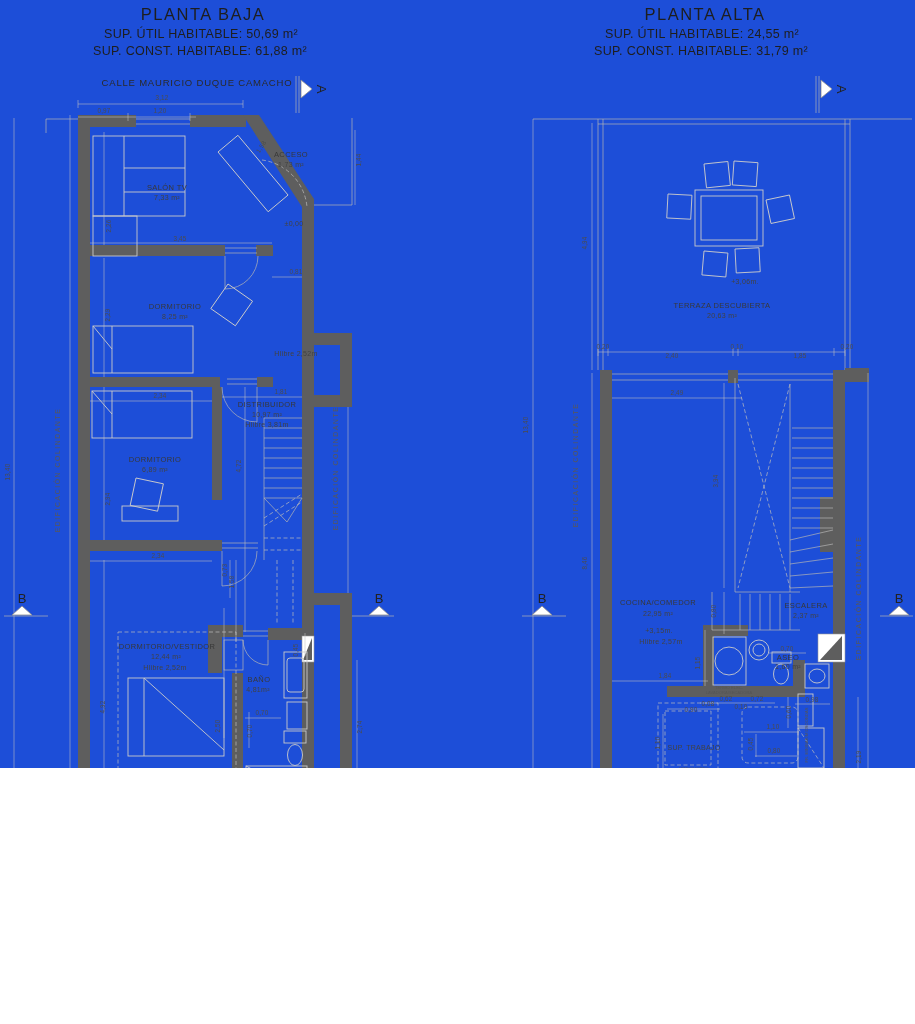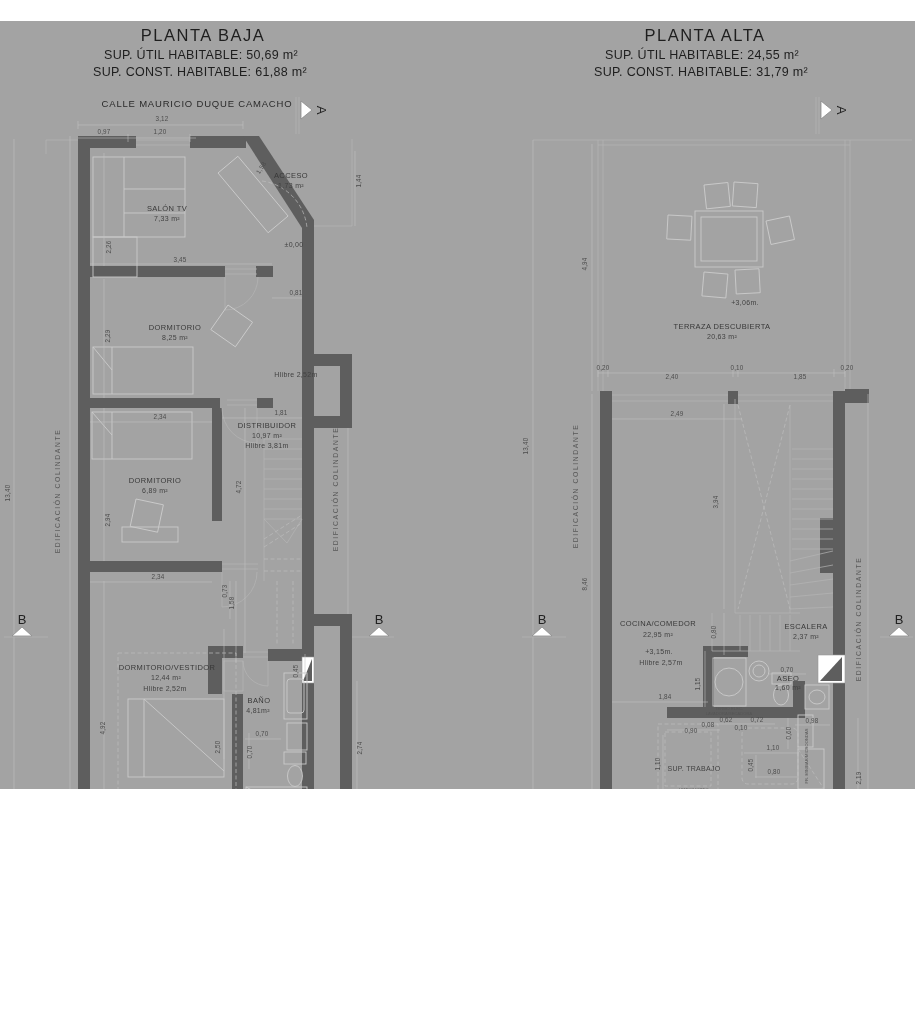--- a/index.html
+++ b/index.html
@@ -1,16 +1,16 @@
 <!DOCTYPE html>
 <html><head>
 <meta charset="utf-8">
 <style>
   html,body{margin:0;padding:0;background:#ffffff;}
-  #sheet{width:915px;height:768px;position:relative;background:#a3a3a3;overflow:hidden;margin-top:21px;}
+  #sheet{width:915px;height:768px;position:relative;background:#1d4ed8;overflow:hidden;}
   svg text{font-family:"Liberation Sans", sans-serif;fill:#3f3f3f;}
   .tt {font-size:16.5px;text-anchor:middle;fill:#1e1e1e;letter-spacing:1.5px;}
   .ts {font-size:12.5px;text-anchor:middle;fill:#1e1e1e;letter-spacing:.3px;}
   .tst{font-size:9.5px;text-anchor:middle;fill:#2a2a2a;letter-spacing:.8px;}
   .tr {font-size:7.5px;text-anchor:middle;fill:#383838;letter-spacing:.4px;}
   .tr2{font-size:7px;text-anchor:middle;fill:#424242;letter-spacing:.3px;}
   .td {font-size:6.3px;text-anchor:middle;fill:#4c4c4c;letter-spacing:.2px;}
   .tc {font-size:6.8px;text-anchor:middle;fill:#585858;letter-spacing:1.6px;}
   .tb {font-size:13px;text-anchor:middle;fill:#222;}
   .tnum{font-size:27px;text-anchor:middle;fill:#2b2b2b;}

